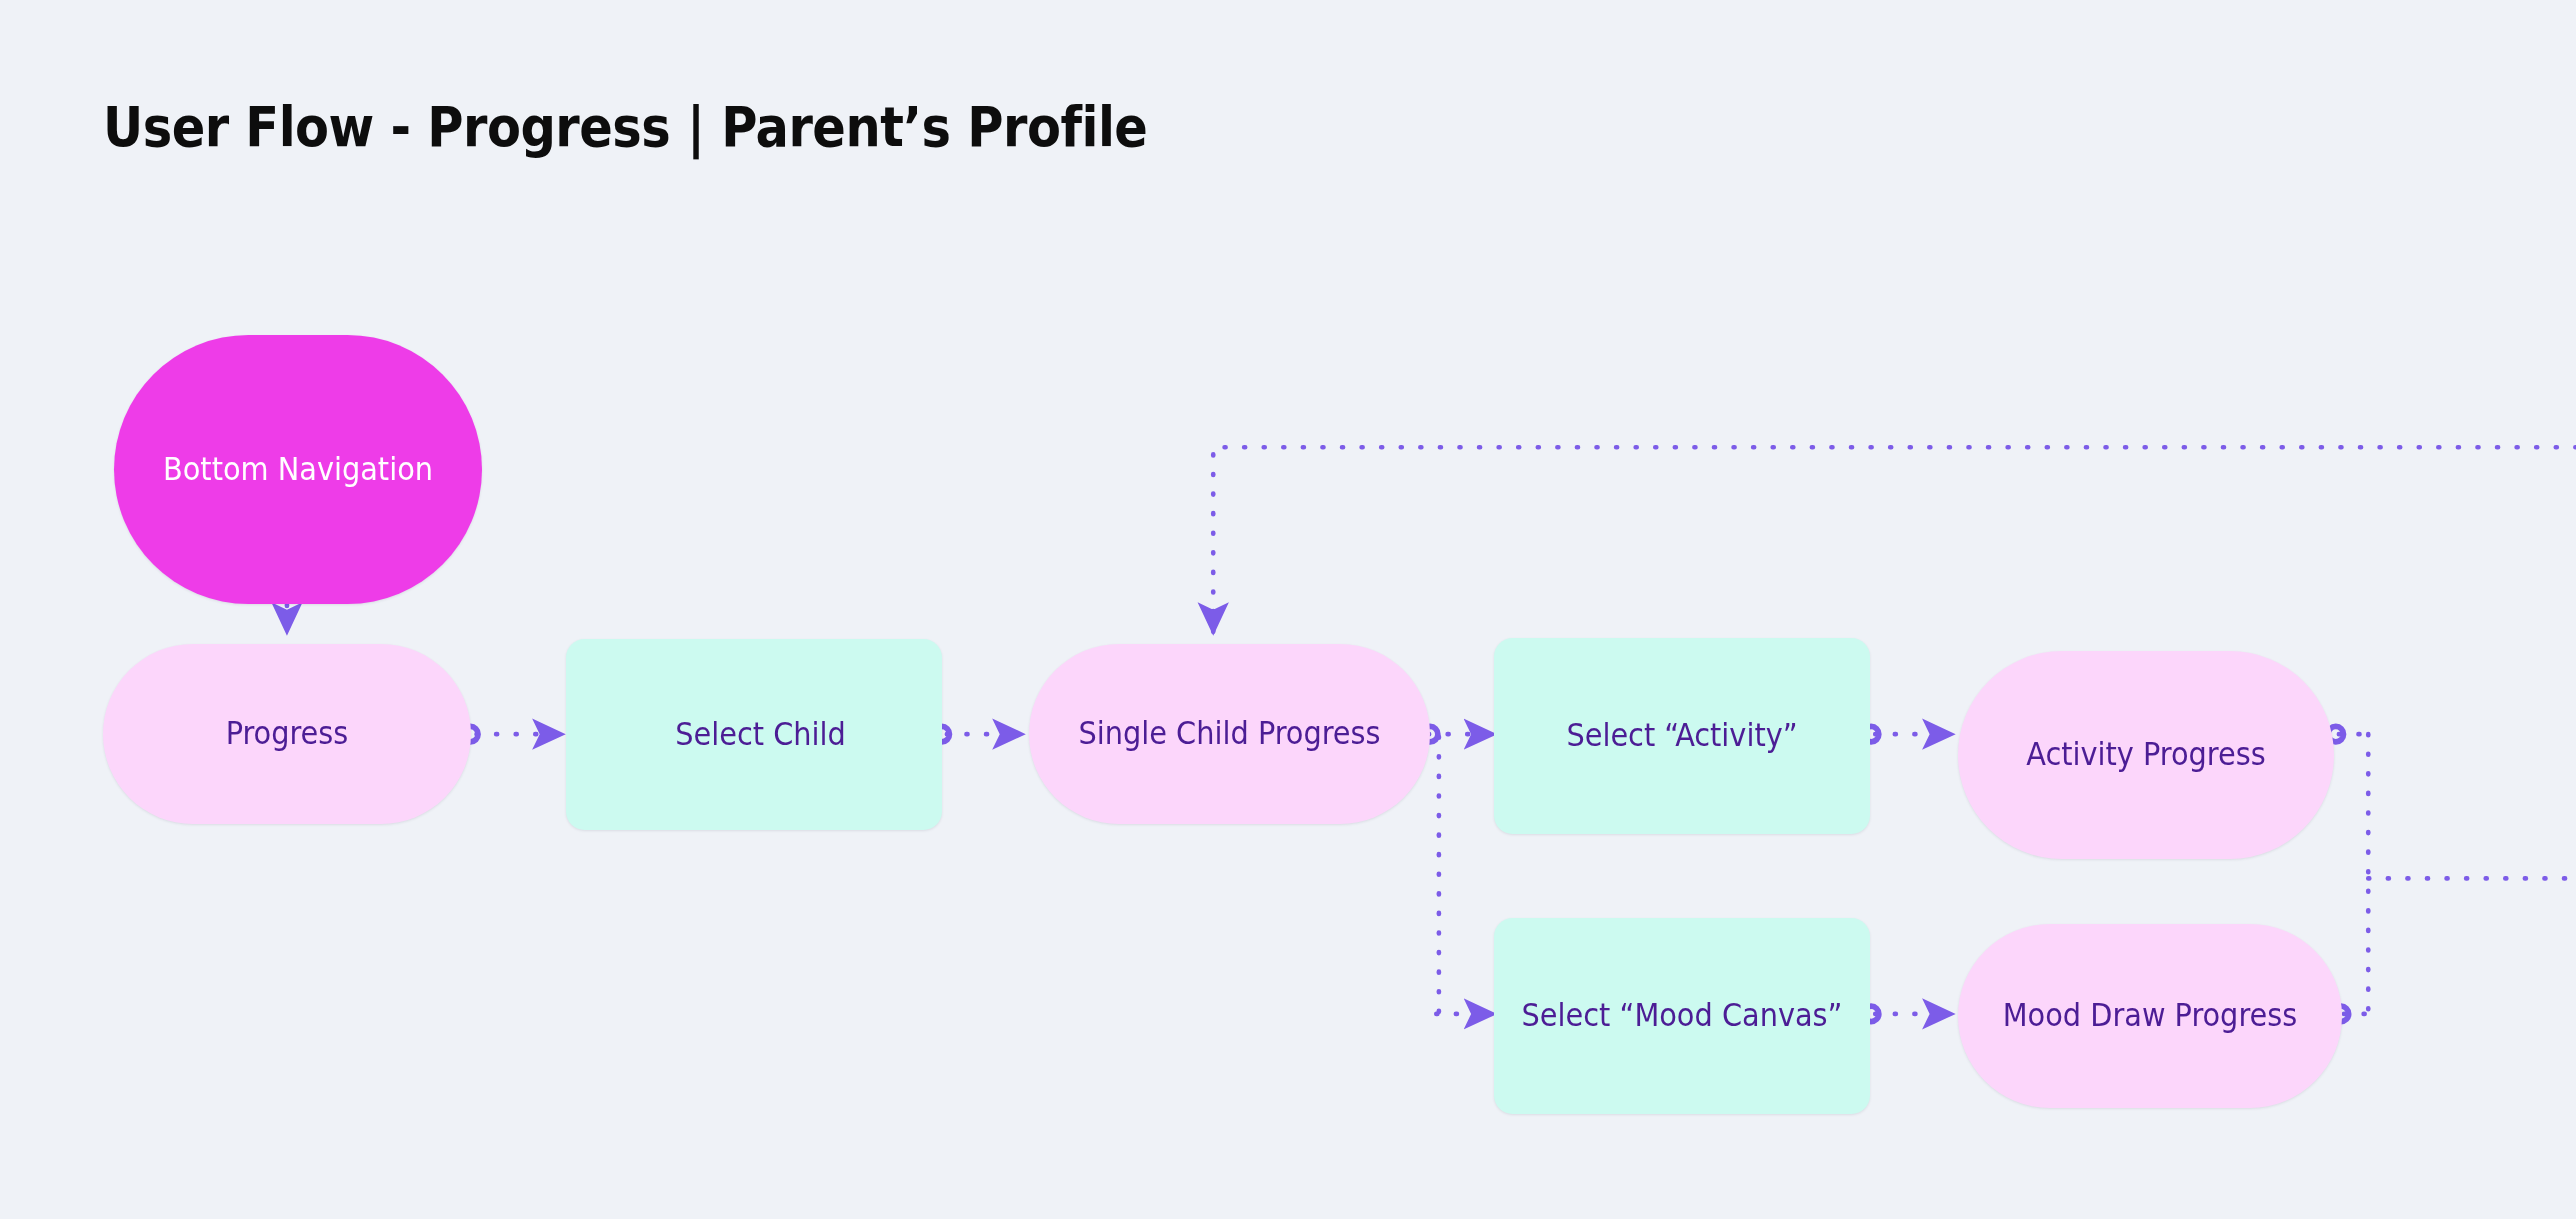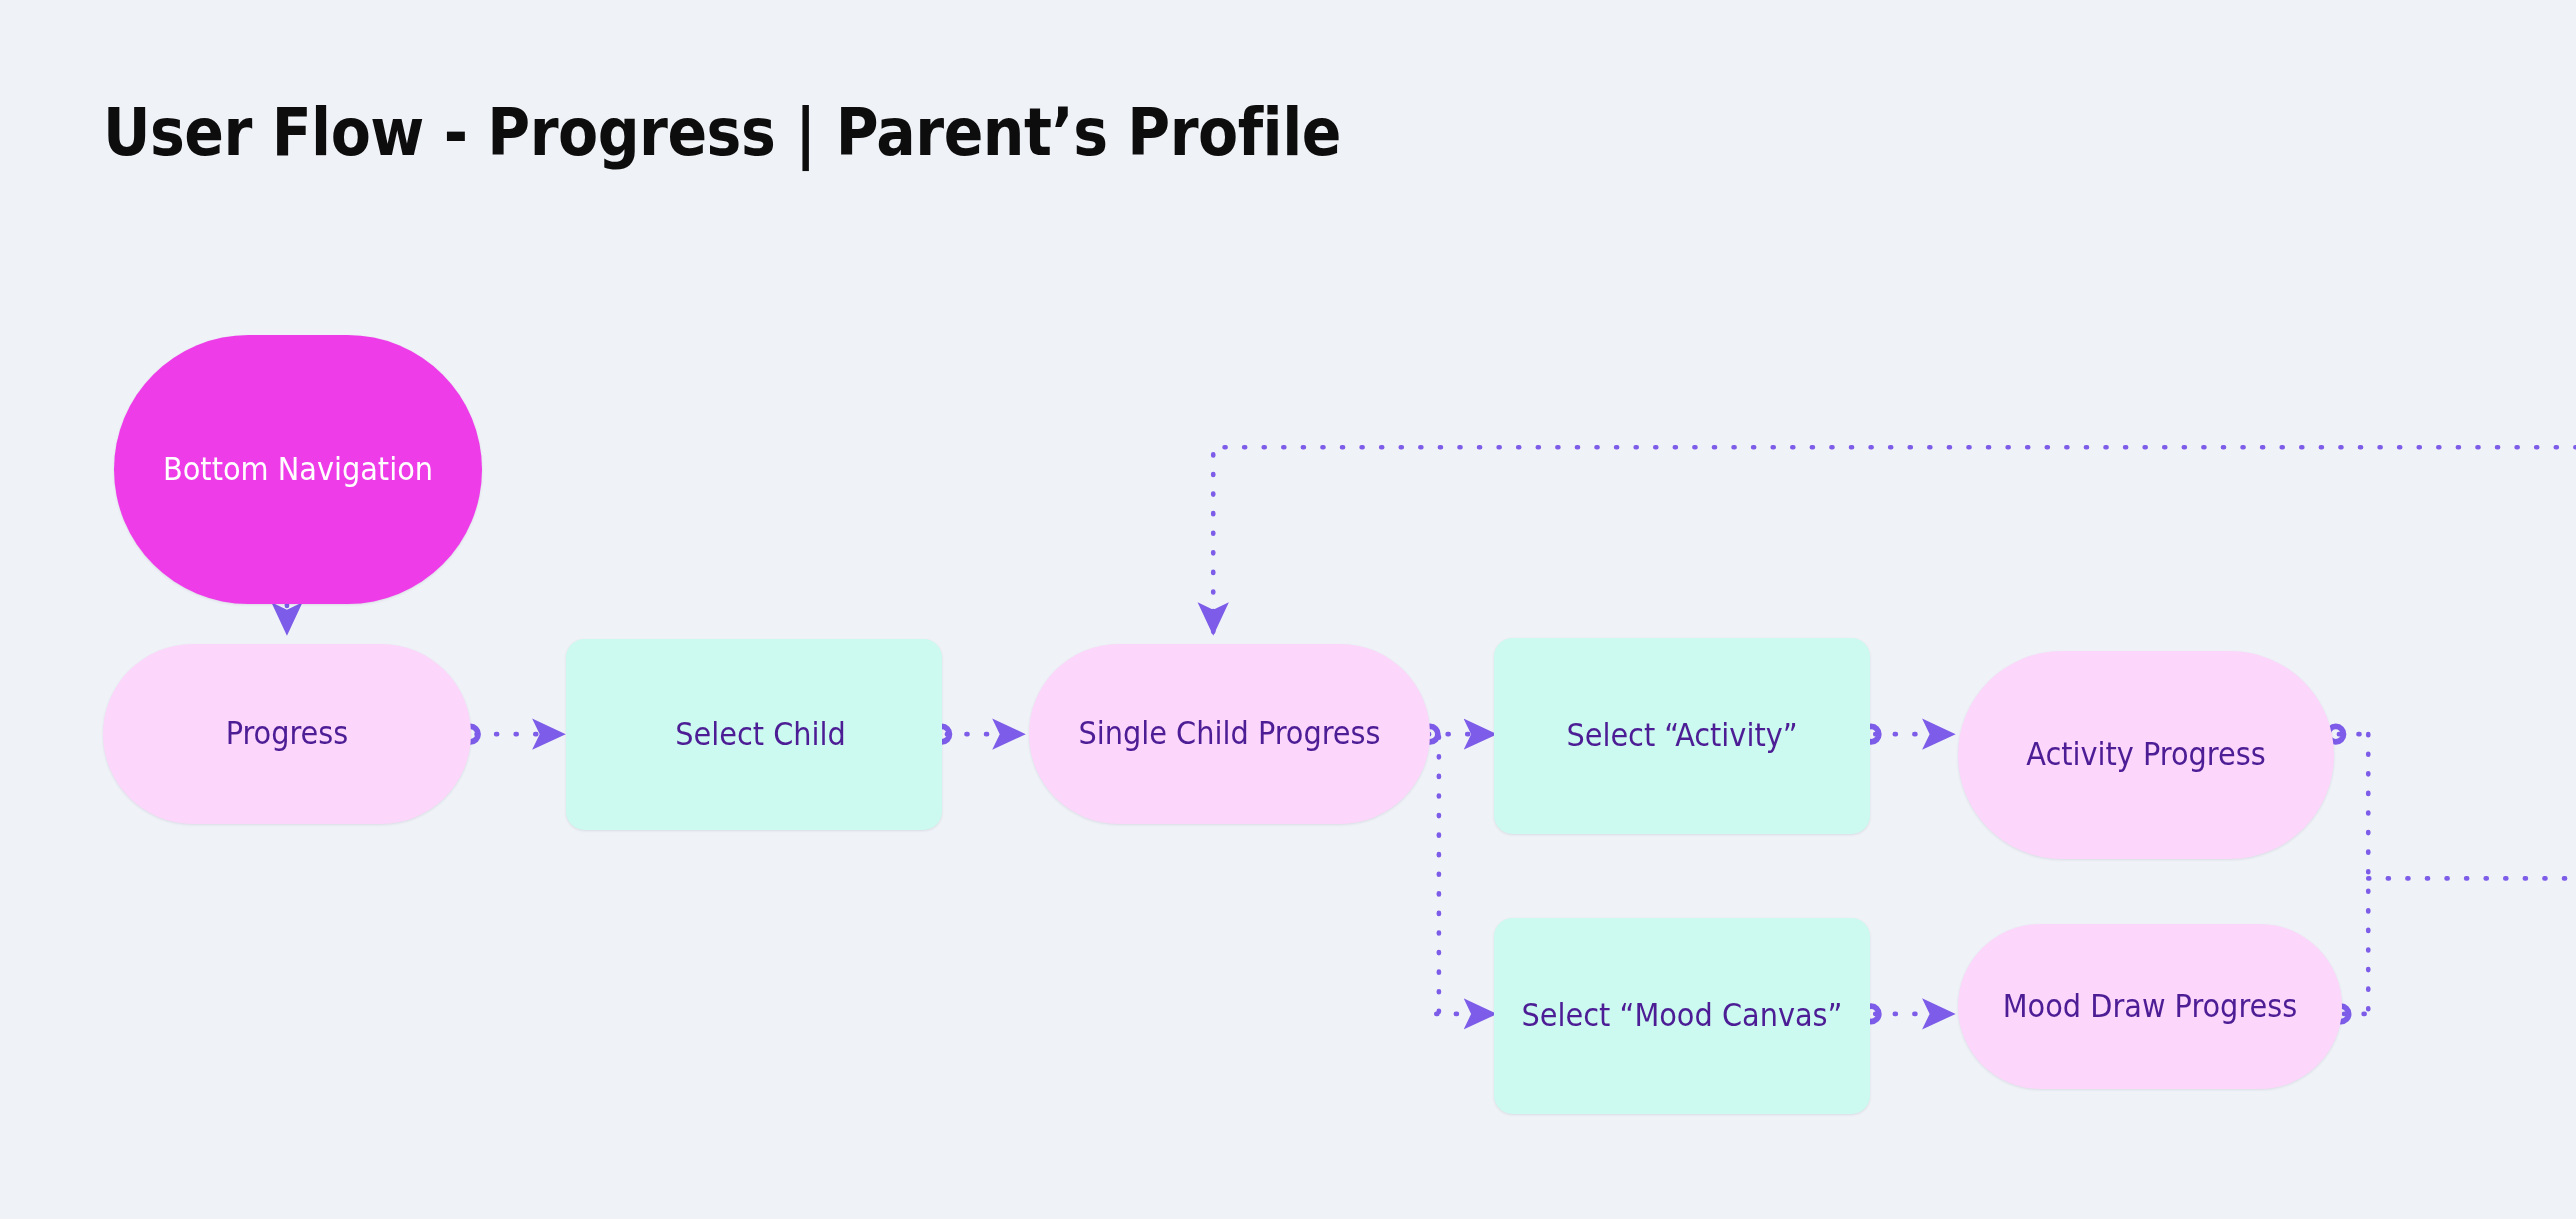--- a/index.html
+++ b/index.html
@@ -10,21 +10,21 @@
     font-family:"DejaVu Sans","Liberation Sans",sans-serif;
     overflow:hidden;
     position:relative;
   }
   #canvas{position:absolute;left:0;top:0;width:4006px;height:1220px;}
 
   
   .page-title{
     position:absolute;
     left:103px; top:95px;
-    font-size:65px;
+    font-size:55px;
     font-weight:700;
     letter-spacing:-0.5px;
     color:#0d0d0d;
     white-space:nowrap;
     font-family:"DejaVu Sans Condensed","DejaVu Sans","Liberation Sans",sans-serif;
     font-stretch:condensed;
   }
 
   
   .node{
@@ -139,18 +139,18 @@
   </div>
 
   <div class="node pill pink" style="left:1958px; top:644px; width:376px; height:208px;margin-top:7px;">
     <span class="nlabel">Activity Progress</span>
   </div>
 
   <div class="node rect mint overflow" style="left:1494px; top:918px; width:376px; height:196px;">
     <span class="nlabel">Select “Mood Canvas”</span>
   </div>
 
-  <div class="node pill pink" style="left:1958px; top:924px; width:384px; height:165px;">
+  <div class="node pill pink" style="left:1958px; top:924px; width:384px; height:184px;">
     <span class="nlabel">Mood Draw Progress</span>
   </div>
 
 </div>
 
 
 </body></html>

